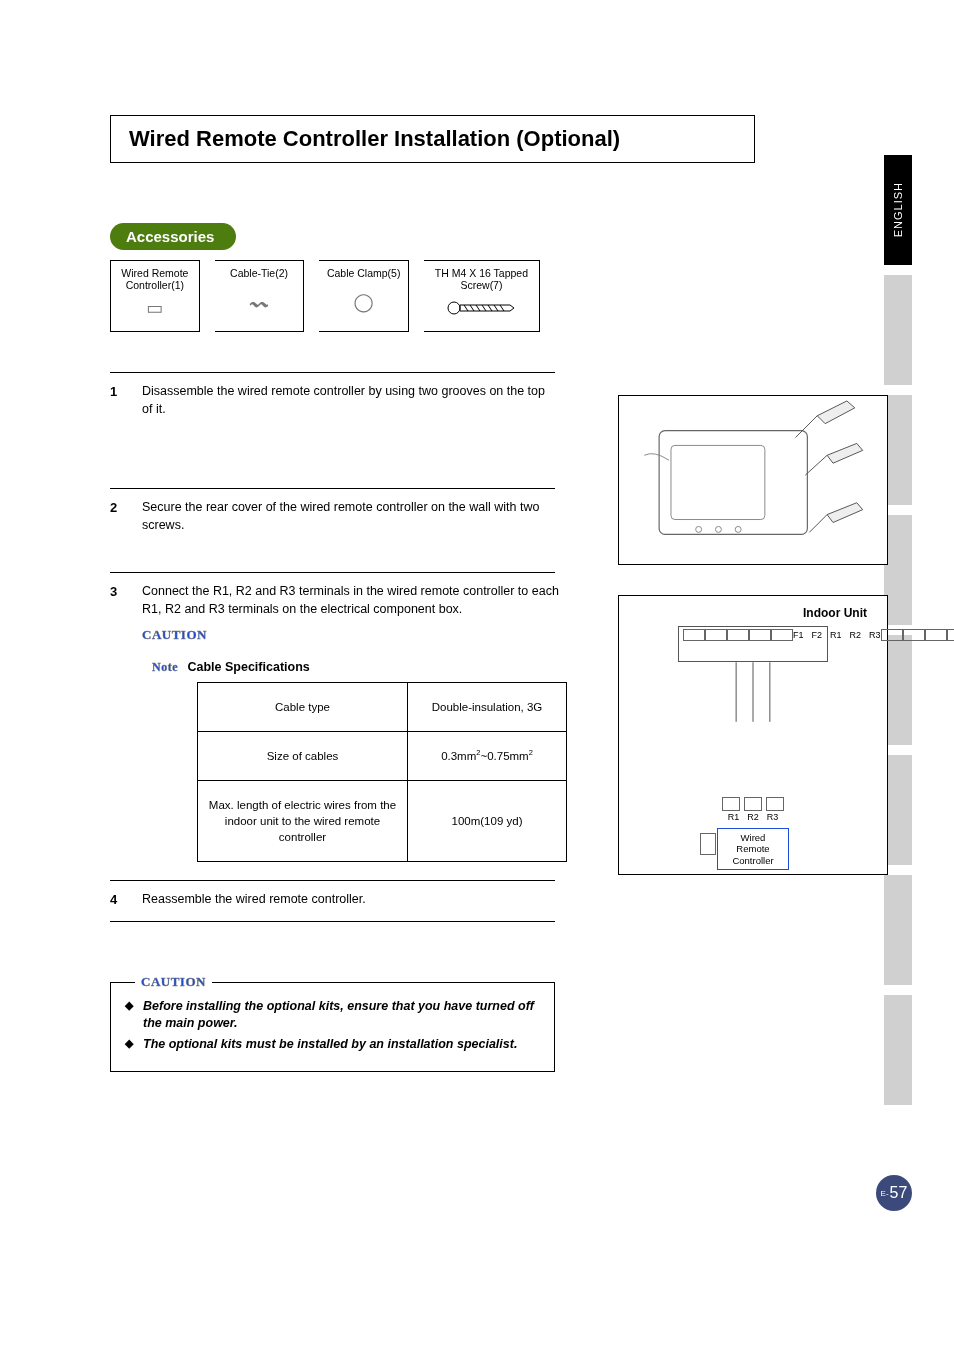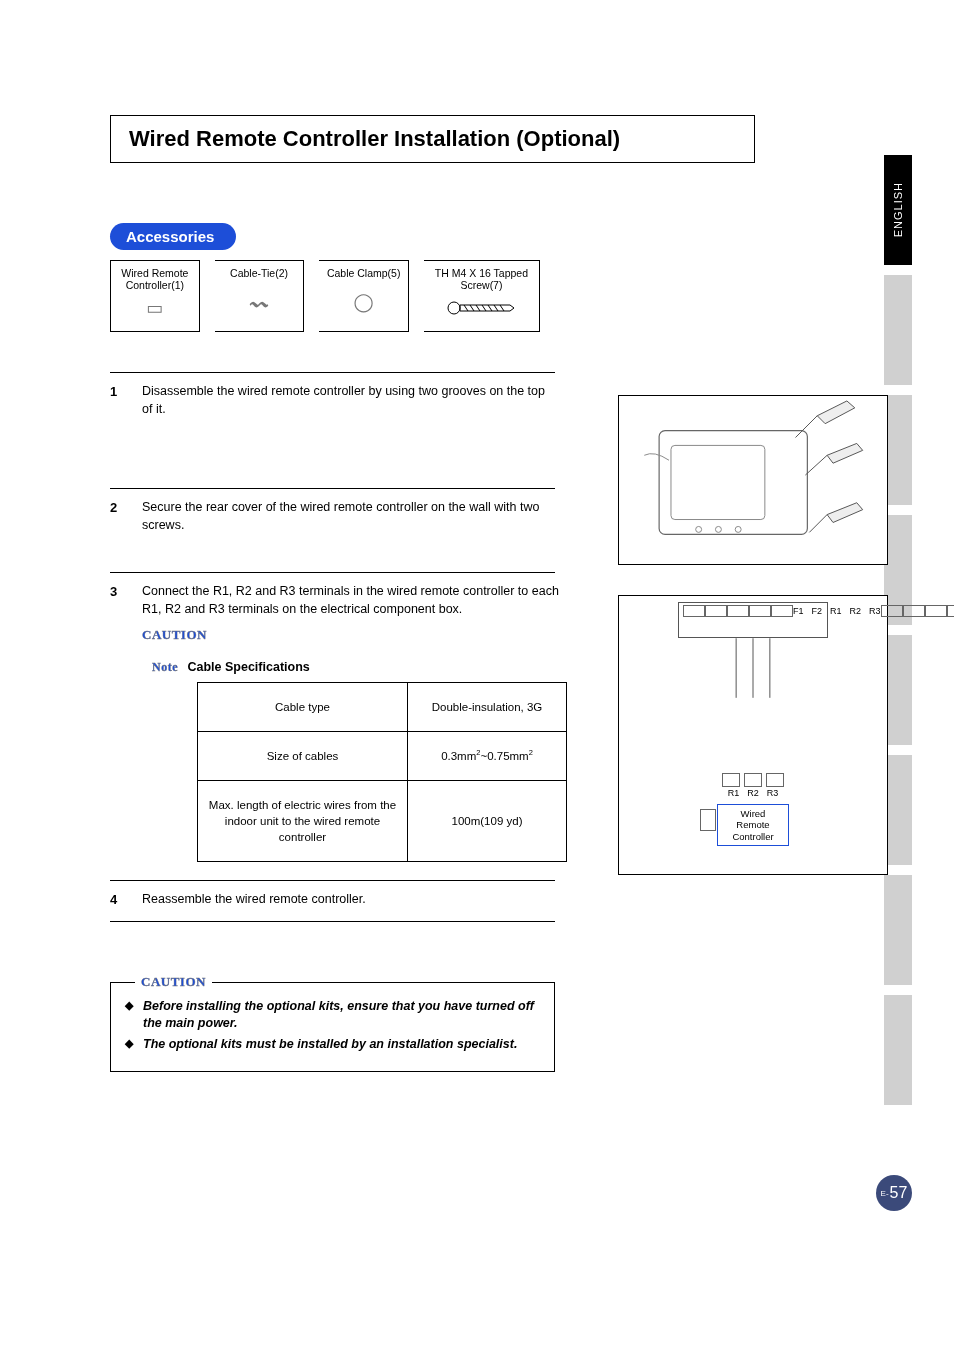--- a/index.html
+++ b/index.html
@@ -65,21 +65,21 @@
     background: #d0d0d0;
   }
 
   
   .pill-container {
     display: flex;
     align-items: center;
     margin-bottom: 10px;
   }
   .pill {
-    background: #1d4ed8;
+    background: #4d7c0f;
     color: #fff;
     font-weight: bold;
     font-size: 15px;
     padding: 5px 22px 5px 16px;
     border-radius: 18px 18px 18px 18px;
     position: relative;
   }
 
   
   .acc-row {
@@ -444,20 +444,21 @@
           <line x1="210" y1="120" x2="192" y2="138"></line>
         </g>
 
         <path d="M25 60 Q35 55 50 65" fill="none" stroke="#888"></path>
       </svg>
     </div>
   </div>
 
   <div class="fig fig2">
     <div class="fig-inner">
+      <div class="indoor-label">Indoor Unit</div>
       <div class="terminal-block">
         <div class="trow">
             <span class="tc"></span>
             <span class="tc"></span>
             <span class="tc"></span>
             <span class="tc"></span>
             <span class="tc"></span>
           </div>
         <div class="terminal-labels">
           <div>F1</div>

